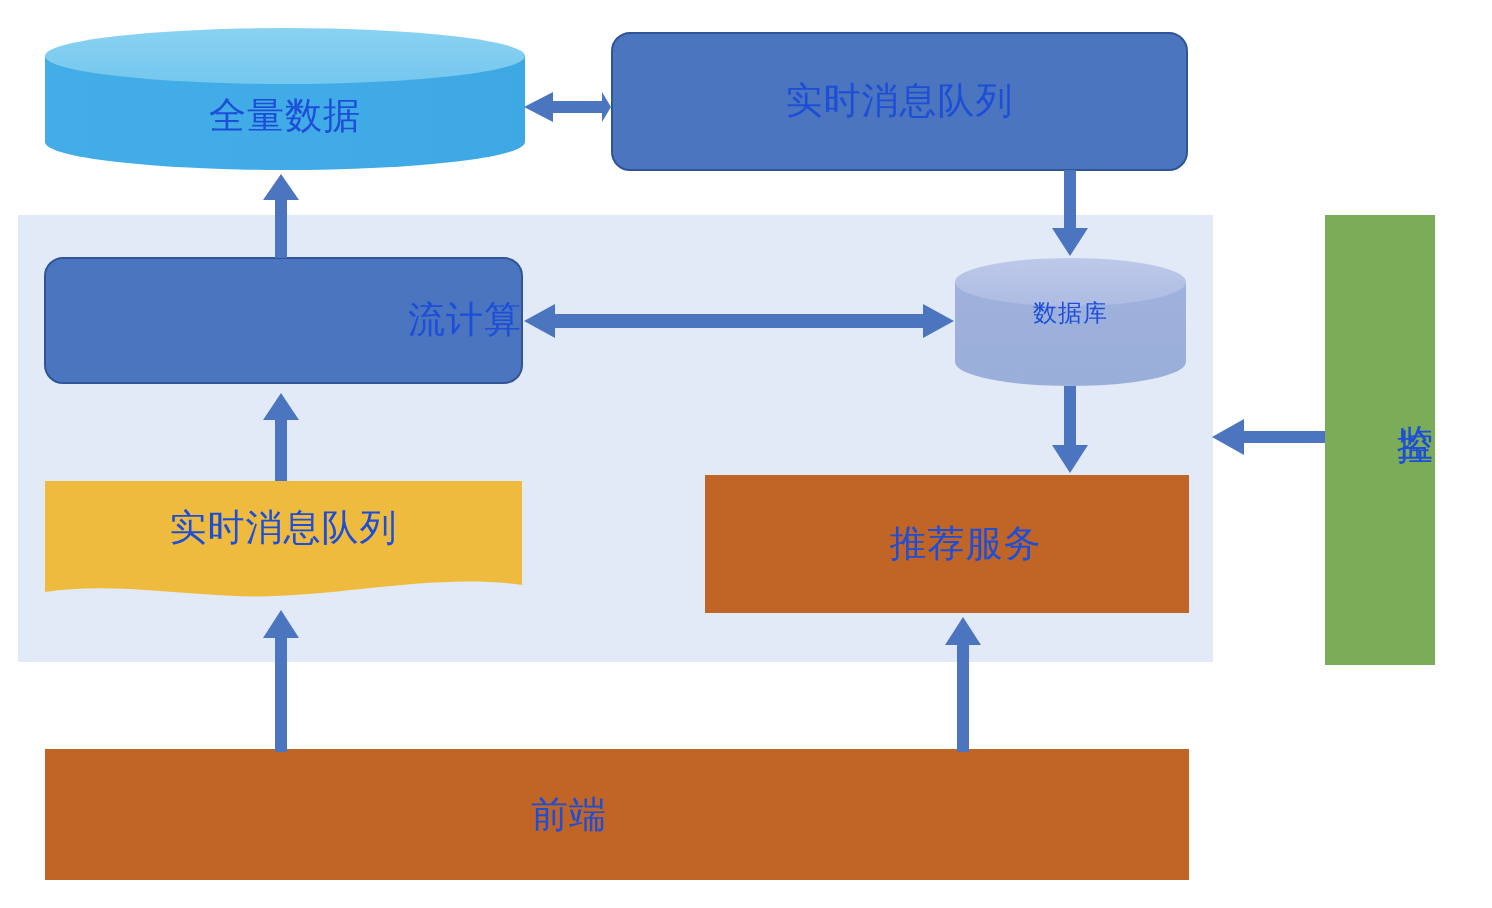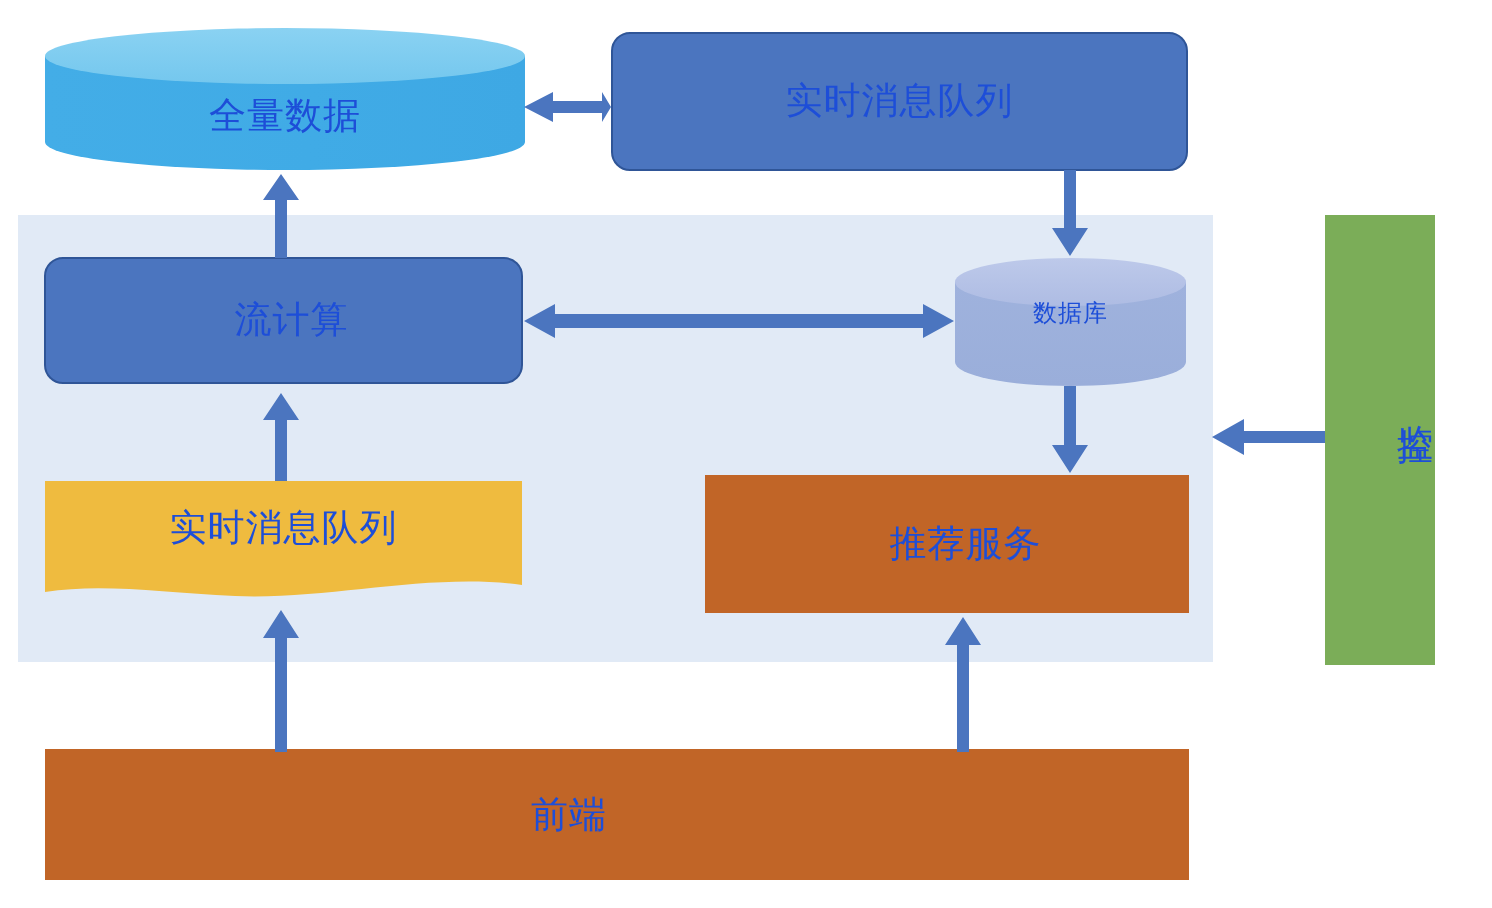--- a/index.html
+++ b/index.html
@@ -134,21 +134,21 @@
 
     <g fill="#4b75bf">
       <path d="M1325,431 L1244,431 L1244,419 L1212,437 L1244,455 L1244,443 L1325,443 Z"></path>
     </g>
   </svg>
 
   <div class="node-label" style="left:45px; top:96px; width:480px;">全量数据</div>
 
   <div class="node-label" style="left:612px; top:81px; width:575px;">实时消息队列</div>
 
-  <div class="node-label" style="left:53px; top:300px; width:477px;">流计算</div>
+  <div class="node-label" style="left:45px; top:300px; width:477px;text-align:right;">流计算</div>
 
   <div class="node-label" style="left:955px; top:300px; width:231px; font-size:24px;">数据库</div>
 
   <div class="node-label" style="left:45px; top:508px; width:477px;">实时消息队列</div>
 
   <div class="node-label" style="left:705px; top:524px; width:521px;">推荐服务</div>
 
   <div class="node-label label-vertical" style="left:1325px; top:396px; width:110px; font-size:36px;">监控</div>
 
   <div class="node-label" style="left:45px; top:795px; width:1048px;">前端</div>

